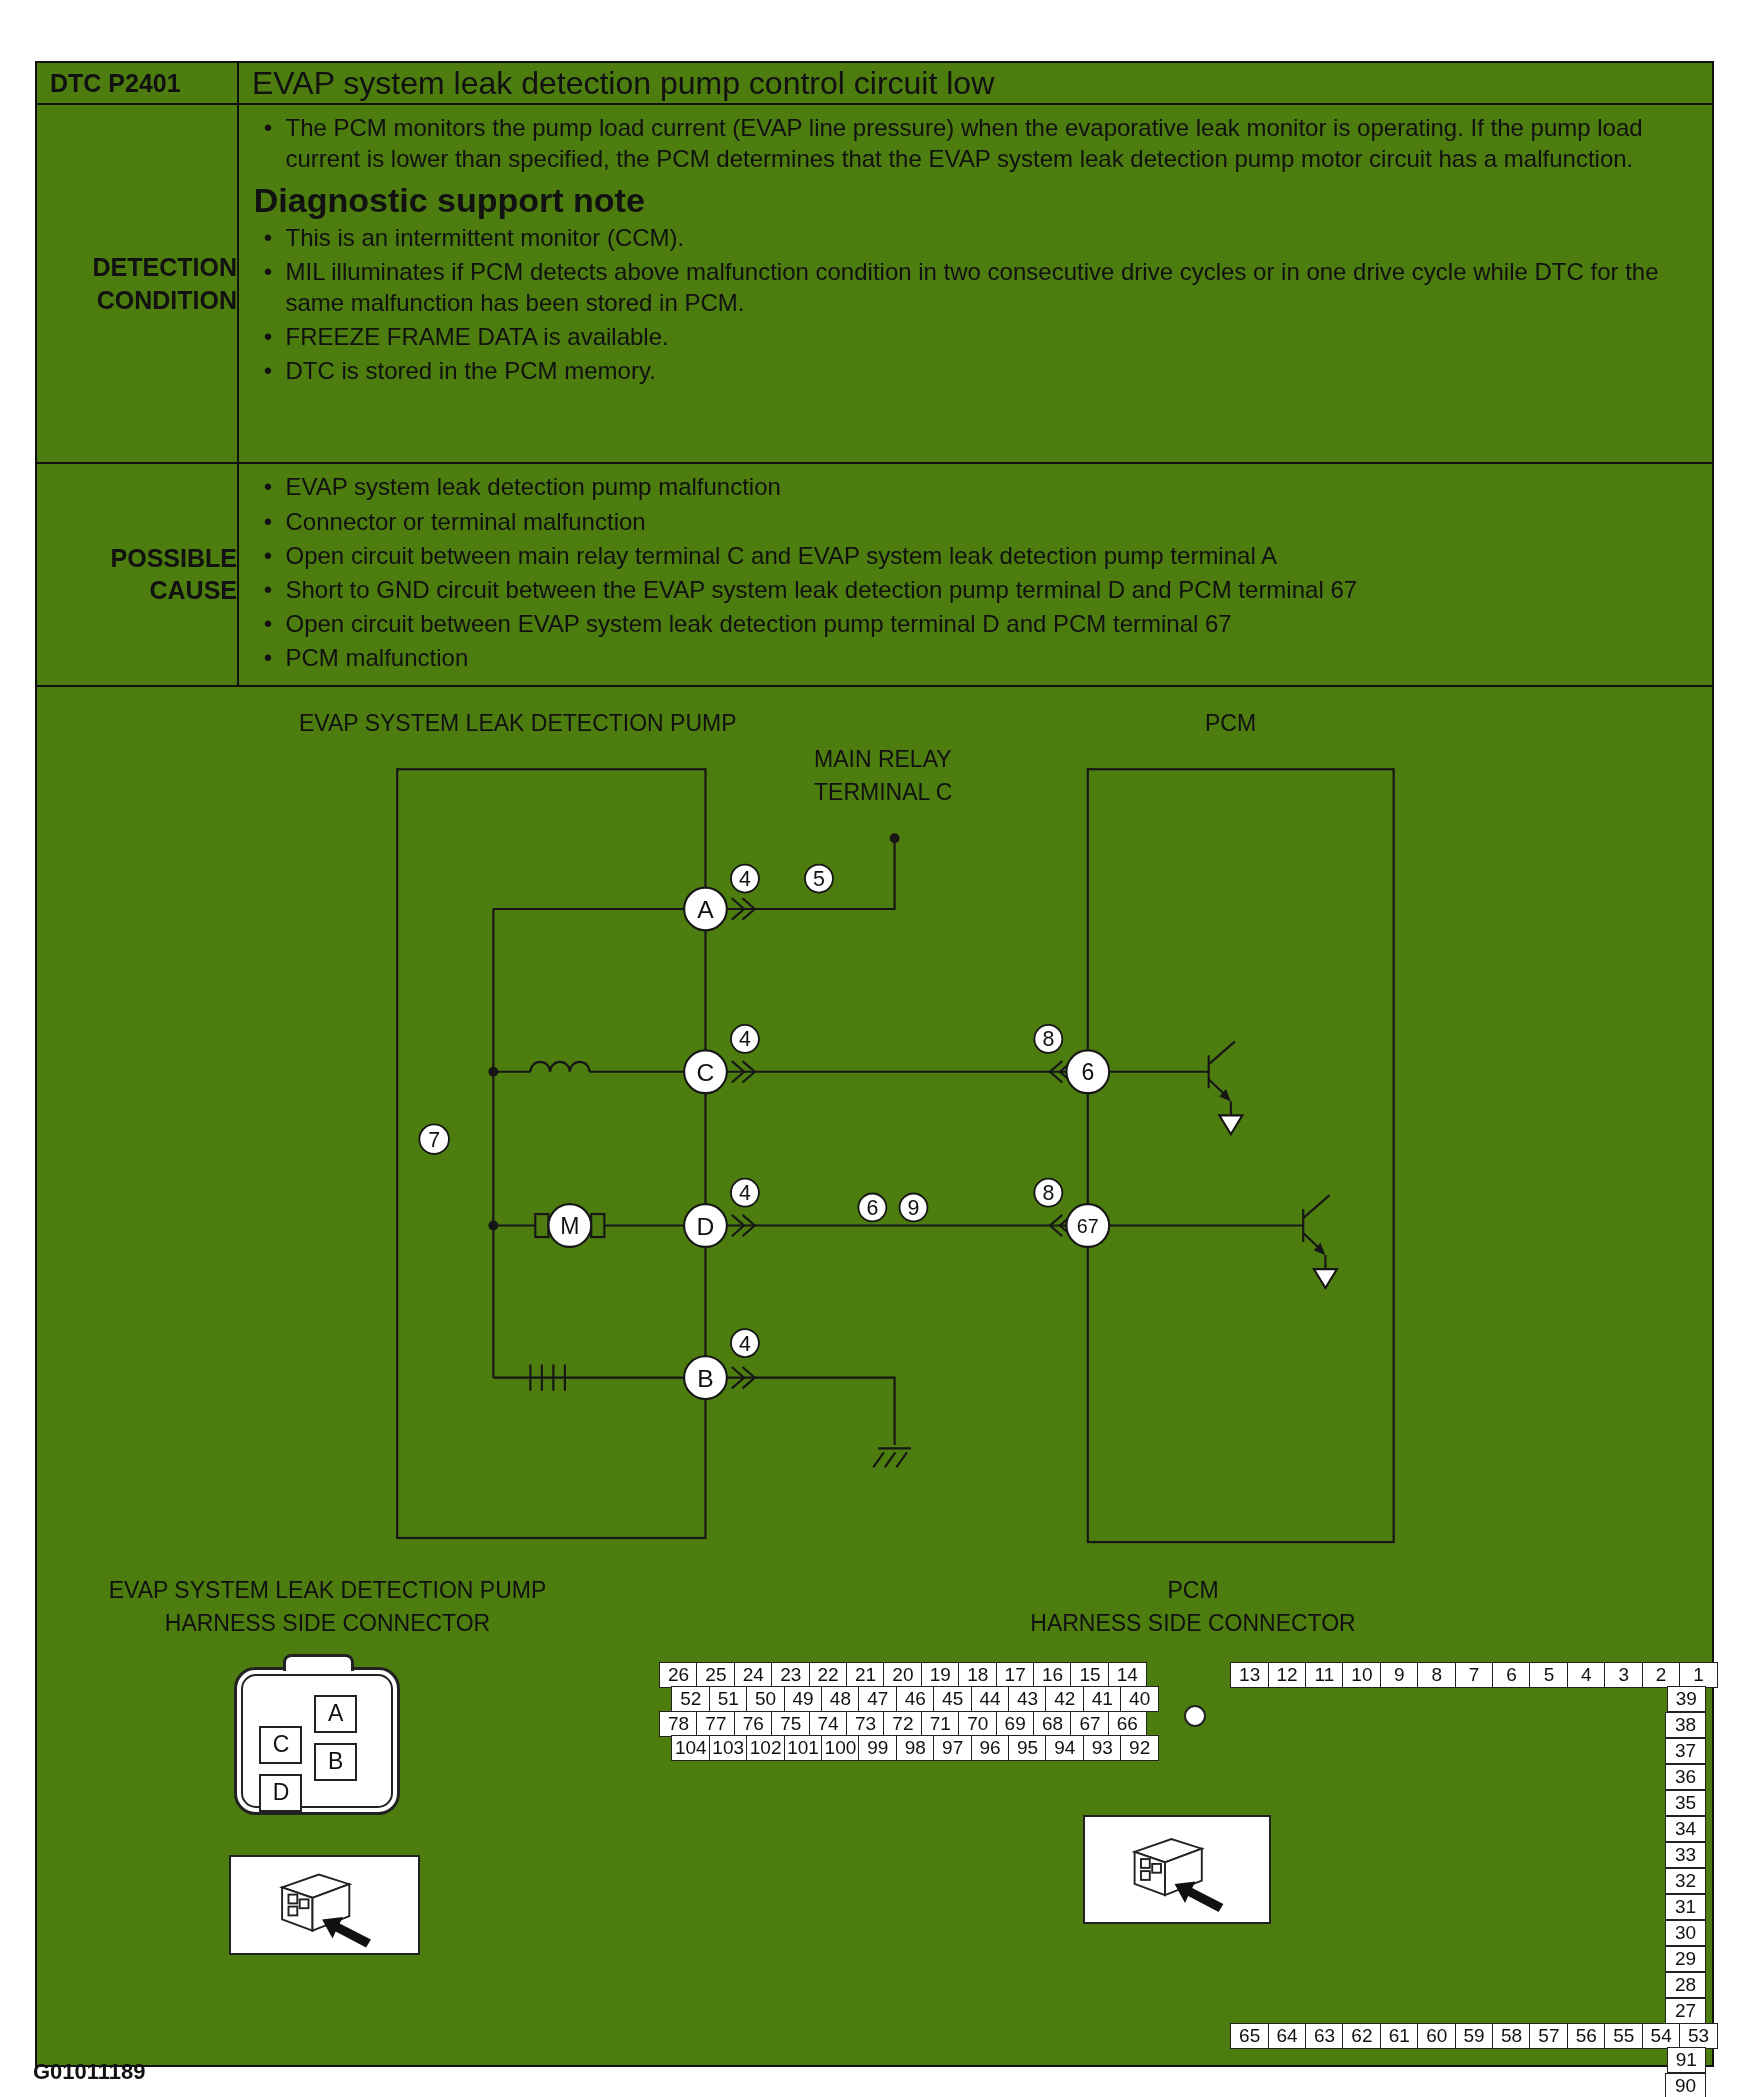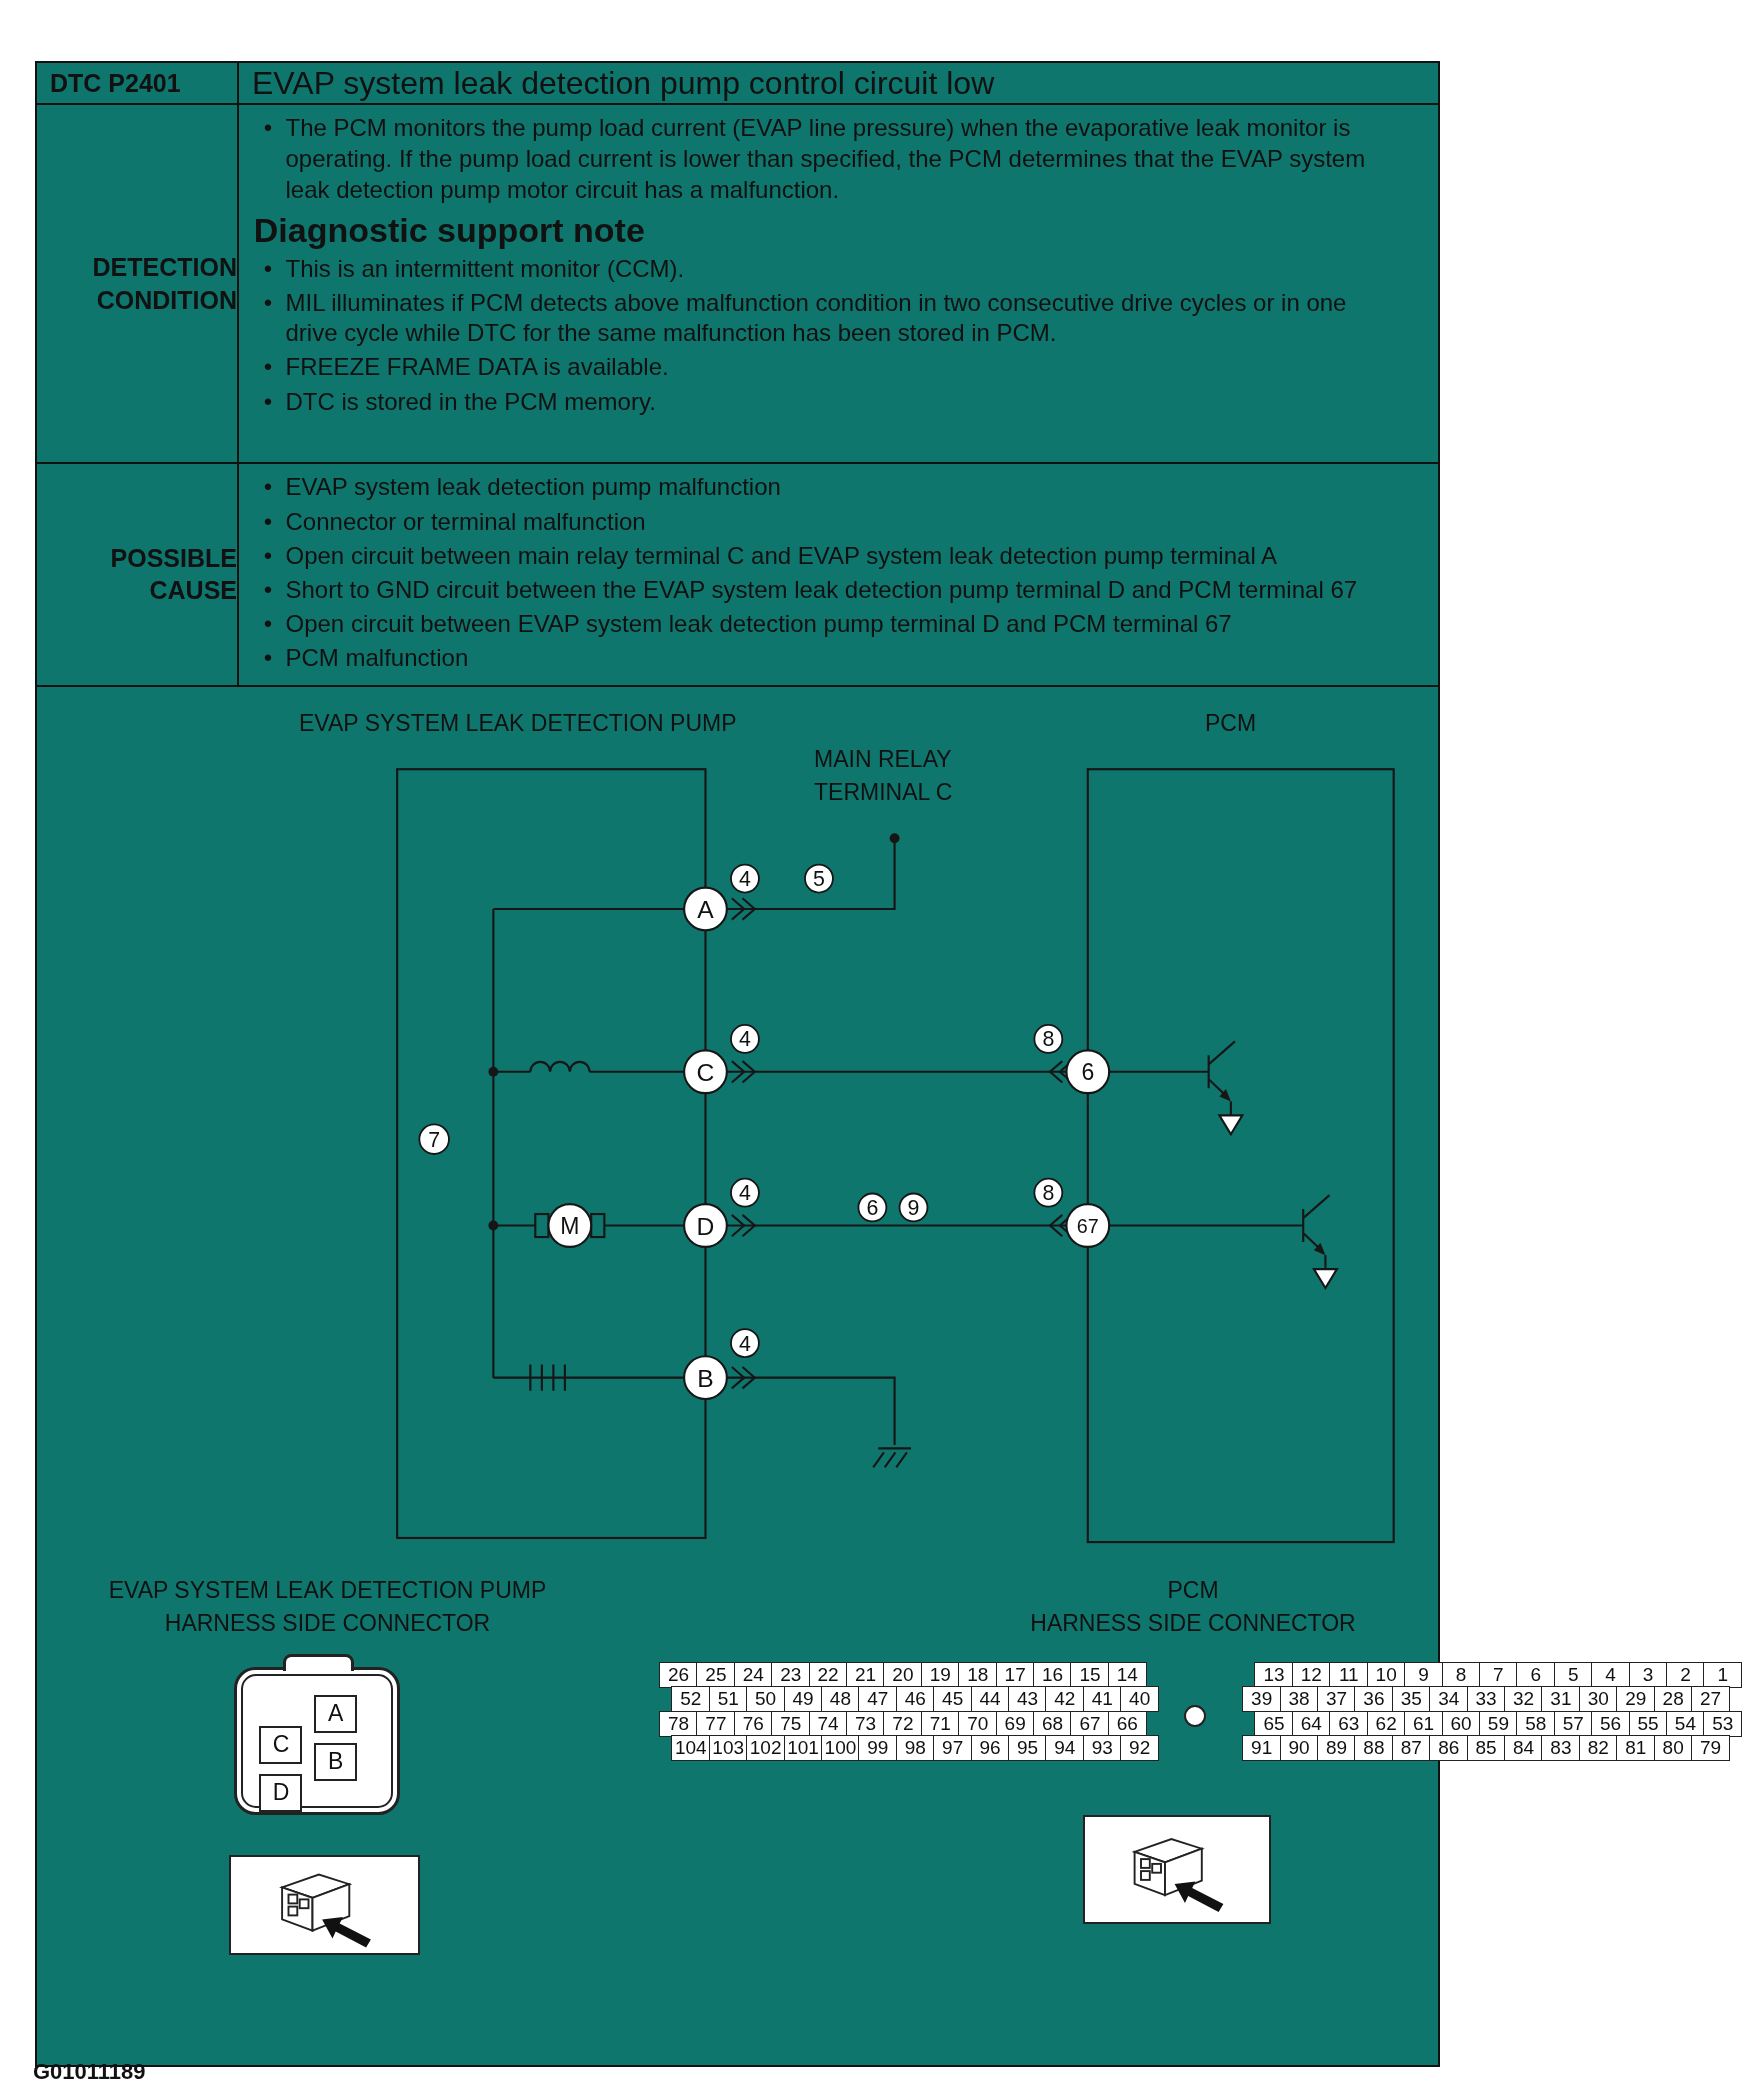--- a/index.html
+++ b/index.html
@@ -2,22 +2,22 @@
 <html style="font-size:13px"><head>
 <meta charset="utf-8">
 <style>
   * { margin:0; padding:0; box-sizing:border-box; }
   html,body { background:#fff; }
   body {
     width:1747px; height:2097px; position:relative;
     font-family:"Liberation Sans", sans-serif; color:#111;
   }
   .page-border {
-    position:absolute; left:35px; top:61px; width:1405px;
-    border:2.5px solid #111; background:#0f766e;
+    position:absolute; left:35px; top:61px; width:1679px;
+    border:2.5px solid #111; background:#4d7c0f;
   }
   .trow { display:flex; border-bottom:2.5px solid #111; }
   .tlabel {
     flex:0 0 202px; width:202px; border-right:2.5px solid #111;
     display:flex; flex-direction:column; justify-content:center; align-items:flex-end;
     font-weight:bold; font-size:25px; line-height:1.3; text-align:center;
   }
   .trow-header { min-height:35px; }
   .trow-header .tlabel { align-items:flex-start; padding-left:13px; }
   .trow-header .tcontent { display:flex; align-items:center; font-weight:normal; font-size:32px; padding:1.6px 8.2px 1.6px 13px; }
@@ -62,21 +62,21 @@
   .view-box-right { left:1046px; top:1128px; width:188px; height:109px; }
   .view-box svg { width:100%; height:100%; display:block; }
 
   
   .pcm-grid { position:absolute; left:622px; top:975px; display:flex; align-items:flex-start; }
   .pin-block { display:flex; flex-direction:column; }
   .pin-block.right { align-items:flex-end; }
   .pin-row { display:flex; margin-top:-1.6px; }
   .pin-row:first-child { margin-top:0; }
   .pin-row-offset { margin-left:12.3px;text-align:center; }
-  .right .pin-row-offset { margin-left:12px; margin-right:12.3px; }
+  .right .pin-row-offset { margin-left:12px; margin-right:12.3px;flex-direction:column; }
   .pin-cell { min-width:39px; height:26px; border:1.6px solid #222; margin-left:-1.6px;
     display:flex; align-items:center; justify-content:center; font-size:19px; padding:0 0.8px; background:#fff; }
   .pin-cell:first-child { margin-left:0; }
   .grid-gap { width:71px; display:flex; justify-content:center; }
   .mount-hole { width:22px; height:22px; border:2.5px solid #222; border-radius:50%; margin-top:43px; background:#fff; }
 
   .figure-id { position:absolute; left:33px; top:2059px; font-weight:bold; font-size:22px; }
 </style>
 </head>
 <body>

